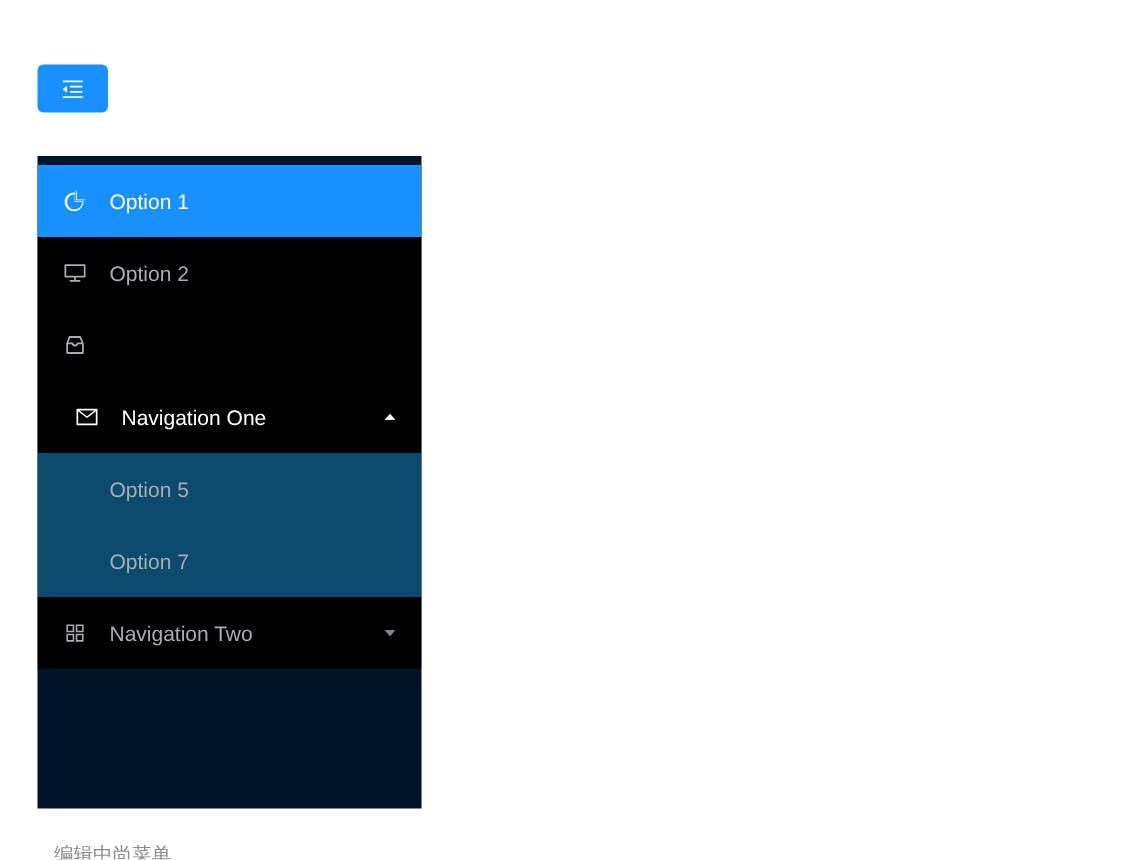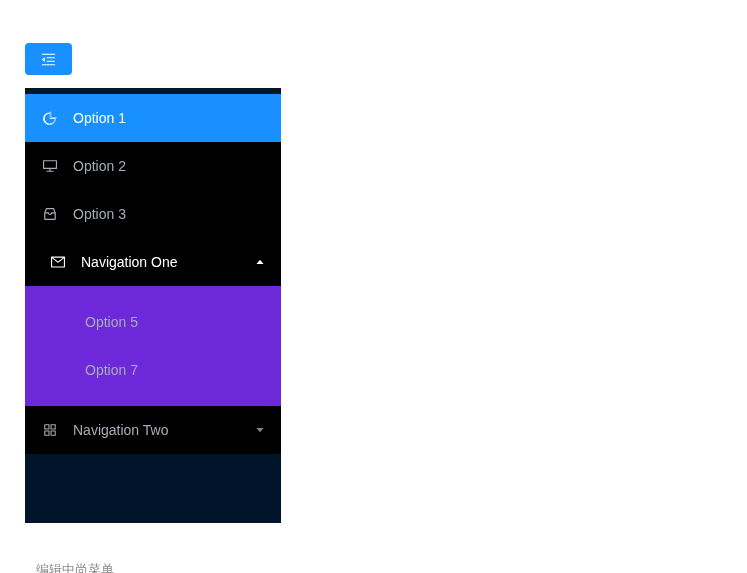--- a/index.html
+++ b/index.html
@@ -37,21 +37,21 @@
     cursor: pointer;
   }
   .toggle-button svg {
     display: block;
   }
 
   
   .sidebar {
     position: absolute;
     left: 25px;
-    top: 88px;
+    top: 104px;
     width: 256px;
     height: 435px;
     background: #001529;
     overflow: hidden;
   }
 
   .menu-list {
     list-style: none;
     margin: 0;
     padding: 0;
@@ -110,22 +110,22 @@
     margin-left: 8px;
   }
   .arrow-icon.open { color: #ffffff; }
   .arrow-icon.closed { color: #7c8694; }
   .arrow-icon svg { display: block; }
 
   
   .submenu {
     list-style: none;
     margin: 0;
-    padding: 12px;
-    background: #6d28d9;
+    padding: 0;
+    background: #0c4a6e;
   }
   .submenu-item {
     height: 48px;
     display: flex;
     align-items: center;
     padding-left: 48px;
     box-sizing: border-box;
     font-size: 14px;
     color: #a6adb4;
     cursor: pointer;
@@ -177,21 +177,20 @@
         </span>
         <span class="menu-label">Option 2</span>
       </li>
 
       <li class="menu-row">
         <span class="menu-icon">
           <svg width="16" height="16" viewBox="0 0 1024 1024" fill="currentColor" aria-hidden="true">
             <path d="M885.2 446.3l-.2-.8-112.2-285.1c-5-16.1-19.9-27.2-36.8-27.2H281.2c-17 0-32.1 11.3-36.9 27.6L139.4 443l-.3.7-.2.8c-1.3 4.9-1.7 9.9-1 14.8-.1 1.6-.2 3.2-.2 4.8V830a60.9 60.9 0 0 0 60.8 60.8h627.2c33.5 0 60.8-27.3 60.9-60.8V464.1c0-1.3 0-2.6-.1-3.7.4-4.9 0-9.6-1.3-14.1zm-295.8-43l-.3 15.7c-.8 44.9-31.8 75.1-77.1 75.1-22.1 0-41.1-7.1-54.8-20.6S436 441.2 435.6 419l-.3-15.7H229.5L309 210h399.2l81.7 193.3H589.4zm-375 76.8h157.3c24.3 57.1 76 90.8 140.4 90.8 33.7 0 65-9.4 90.3-27.2 22.2-15.6 39.5-37.4 50.7-63.6h156.5V814H214.4V480.1z"></path>
           </svg>
         </span>
-        <span class="menu-label">Option 3</span>
       </li>
 
       <li class="menu-row submenu-title">
         <span class="menu-icon">
           <svg width="16" height="16" viewBox="0 0 1024 1024" fill="currentColor" aria-hidden="true">
             <path d="M928 160H96c-17.7 0-32 14.3-32 32v640c0 17.7 14.3 32 32 32h832c17.7 0 32-14.3 32-32V192c0-17.7-14.3-32-32-32zm-40 110.8V792H136V270.8l-27.6-21.5 39.3-50.5 42.8 33.3h643.1l42.8-33.3 39.3 50.5-27.7 21.5zM833.6 232L512 482 190.4 232l-42.8-33.3-39.3 50.5 27.6 21.5 341.6 265.6a55.99 55.99 0 0 0 68.7 0L888 270.8l27.6-21.5-39.3-50.5-42.7 33.2z"></path>
           </svg>
         </span>
         <span class="menu-label">Navigation One</span>
         <span class="arrow-icon open">

